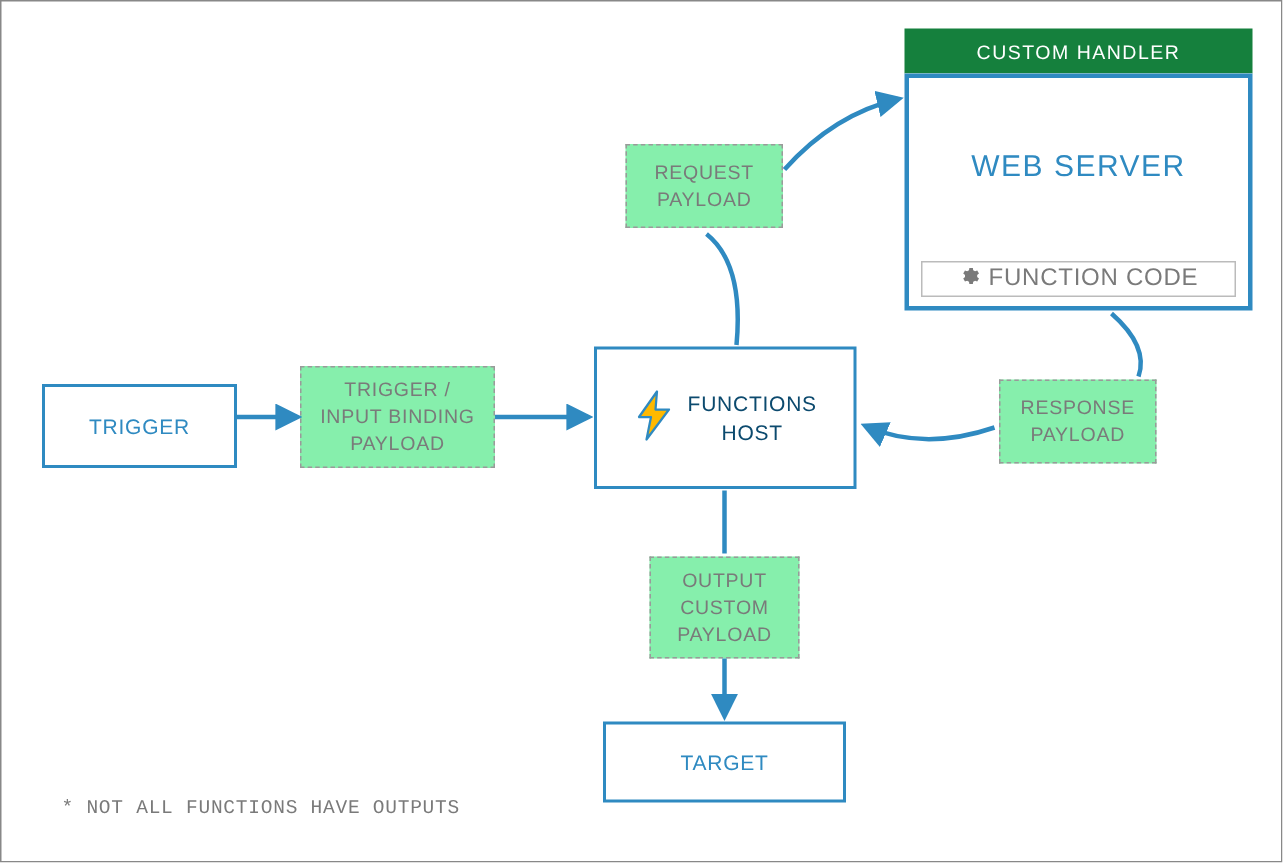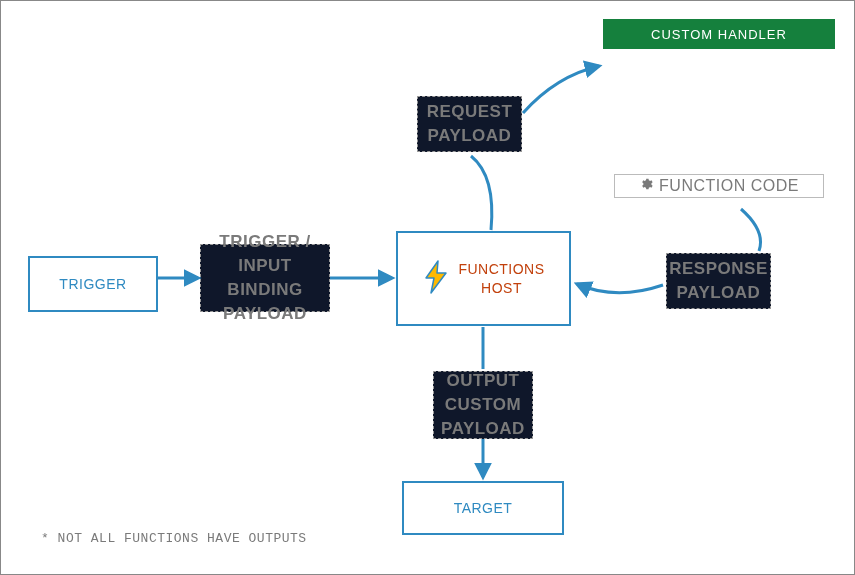--- a/index.html
+++ b/index.html
@@ -24,30 +24,29 @@
     display: flex;
     align-items: center;
     justify-content: center;
     text-align: center;
     font-size: 14px;
     letter-spacing: 0.5px;
   }
   .box-dashed {
     position: absolute;
     border: 1.5px dashed #9a9a9a;
-    background: #0f172a;
+    background: #86efac;
     color: #7a7a7a;
     display: flex;
     align-items: center;
     justify-content: center;
     text-align: center;
-    font-size: 17px;
+    font-size: 13px;
     letter-spacing: 0.5px;
     line-height: 1.4;
-    font-weight: bold;
   }
   .header-bar {
     position: absolute;
     background: #15803d;
     color: #fff;
     display: flex;
     align-items: center;
     justify-content: center;
     font-size: 13px;
     letter-spacing: 1px;
@@ -69,21 +68,21 @@
     justify-content: center;
     gap: 6px;
   }
   .footnote {
     position: absolute;
     color: #7a7a7a;
     font-size: 13px;
     letter-spacing: 0.5px;
   }
   .functions-host-label {
-    color: #c2410c;
+    color: #0c4a6e;
     font-size: 14px;
     letter-spacing: 0.5px;
     line-height: 1.3;
   }
   svg.arrows {
     position: absolute;
     left: 0; top: 0;
     width: 855px;
     height: 575px;
     pointer-events: none;
@@ -119,20 +118,23 @@
 
   <div class="box-dashed" style="left:416px; top:95px; width:105px; height:56px; white-space:pre-line;">
     <span>REQUEST
 PAYLOAD</span>
   </div>
 
   <div class="header-bar" style="left:602px; top:18px; width:232px; height:30px;">
     <span>CUSTOM HANDLER</span>
   </div>
 
+  <div class="box-solid" style="left:602px; top:48px; width:232px; height:158px; border-width:3px; flex-direction:column; justify-content:flex-start; padding-top:48px;">
+    <span class="web-server-title">WEB SERVER</span>
+  </div>
 
   <div class="func-code" style="left:613px; top:173px; width:210px; height:24px;">
     <span>
       <svg width="14" height="14" viewBox="0 0 24 24">
         <path fill="#7a7a7a" d="M12 8a4 4 0 1 0 0 8 4 4 0 0 0 0-8zm9.4 4a7.5 7.5 0 0 0-.1-1.2l2.1-1.6-2-3.5-2.5 1a7.6 7.6 0 0 0-2.1-1.2l-.4-2.7h-4l-.4 2.7a7.6 7.6 0 0 0-2.1 1.2l-2.5-1-2 3.5 2.1 1.6a7.5 7.5 0 0 0 0 2.4l-2.1 1.6 2 3.5 2.5-1c.6.5 1.3.9 2.1 1.2l.4 2.7h4l.4-2.7c.8-.3 1.5-.7 2.1-1.2l2.5 1 2-3.5-2.1-1.6c.1-.4.1-.8.1-1.2z"></path>
       </svg>
     </span>
     <span>FUNCTION CODE</span>
   </div>
 

